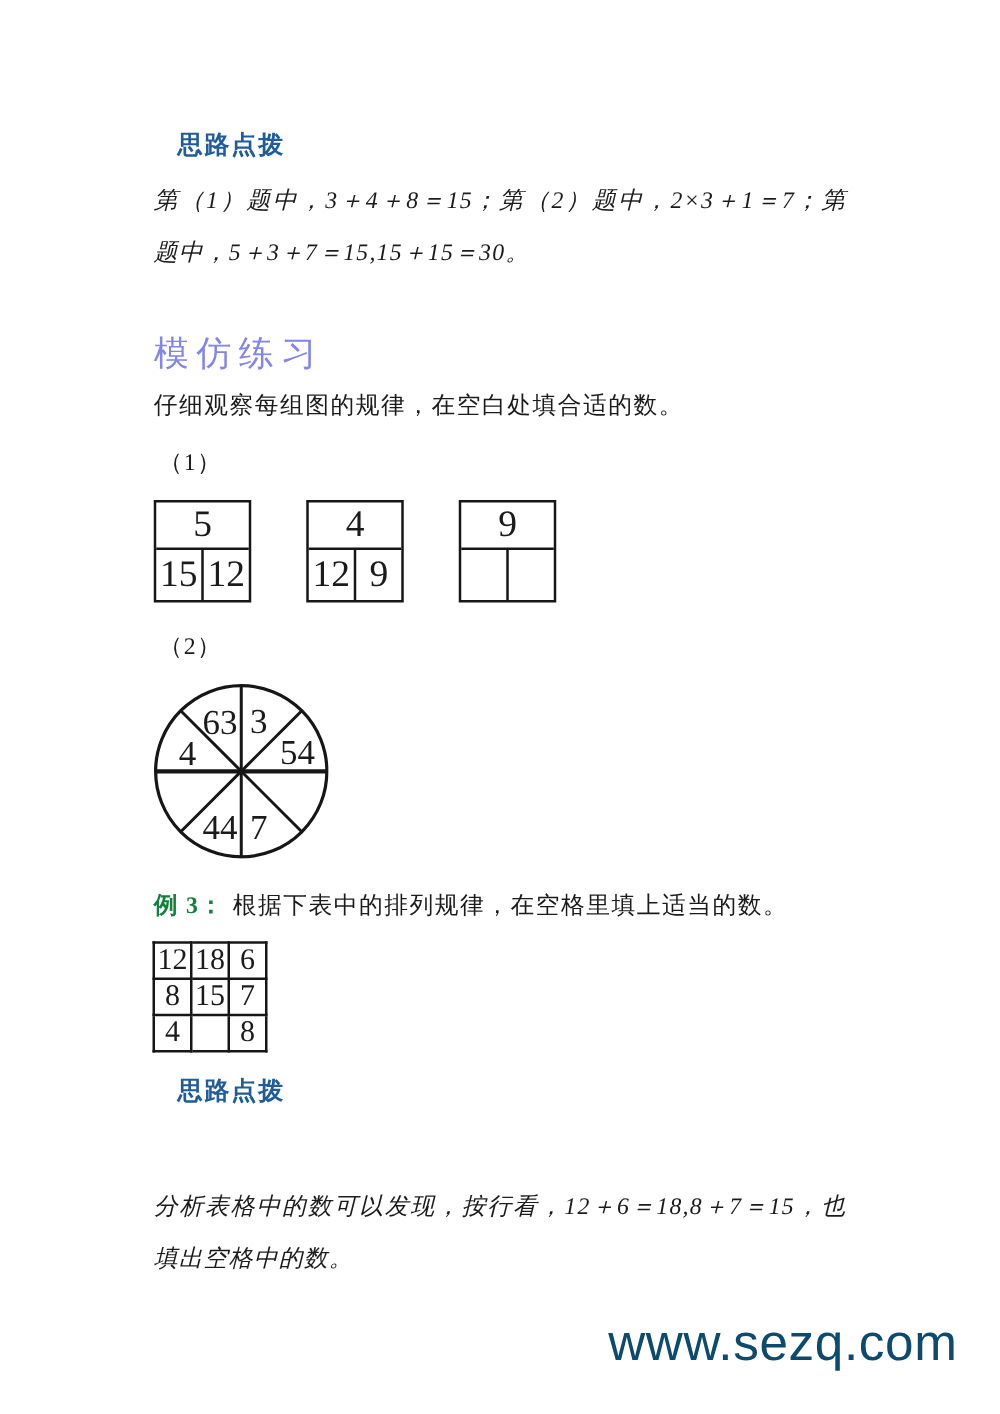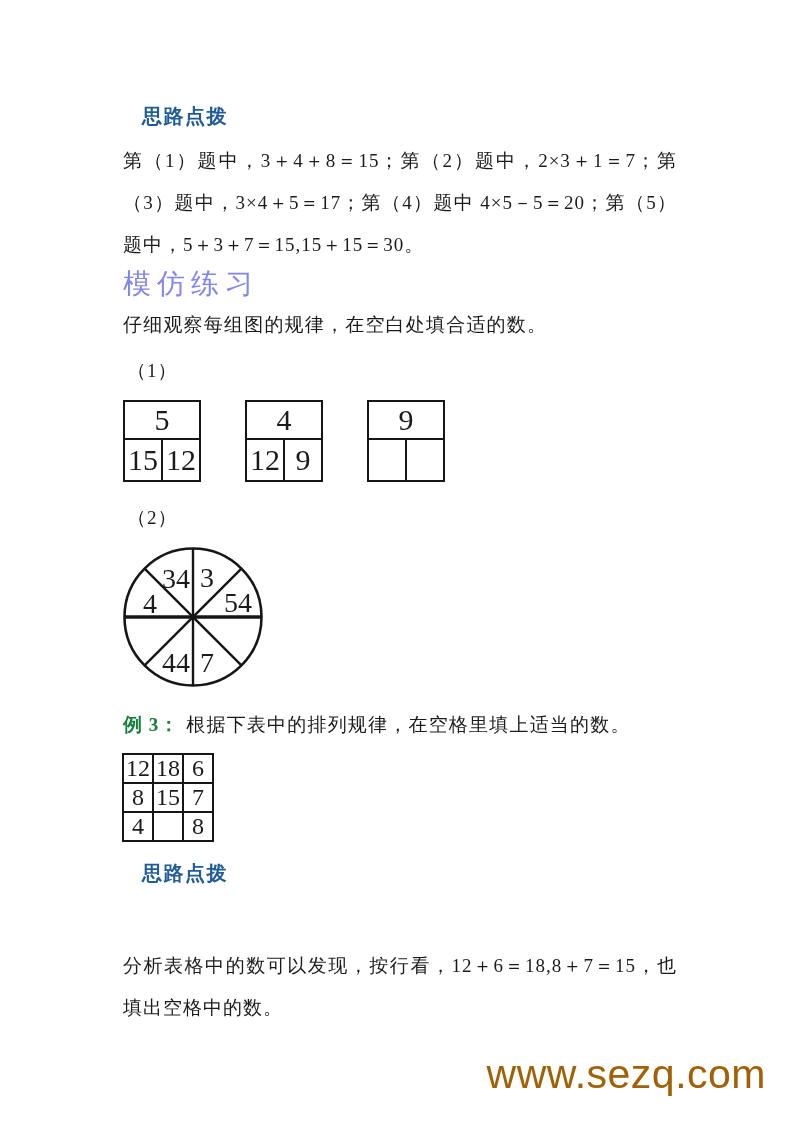--- a/index.html
+++ b/index.html
@@ -16,21 +16,21 @@
   #hint2-heading{top:861px;}
   
   .practice-heading{
     position:absolute;left:123px;top:272px;font-size:28px;
     color:#8285EA;letter-spacing:6px;line-height:24px;
   }
   
   .para{position:absolute;left:123px;width:554px;font-size:19px;line-height:42px;}
   #para1{top:140px;}
   #para2{top:945px;}
-  .para .line{letter-spacing:1px;}
+  .para .line{letter-spacing:1px;font-style:italic;}
   .para .line.just{text-align:justify;text-align-last:justify;}
   .single-line{position:absolute;left:123px;font-size:19px;letter-spacing:1.2px;line-height:26px;}
   #instruction{top:312px;}
   .item-label{position:absolute;left:127px;font-size:19px;line-height:24px;letter-spacing:1px;}
   #item1-label{top:359px;}
   #item2-label{top:506px;}
   
   .boxes-row{position:absolute;left:123px;top:400px;display:flex;gap:44px;}
   .sbox{
     width:78px;height:82px;box-sizing:border-box;border:2.5px solid #161616;
@@ -68,33 +68,32 @@
     position:absolute;left:122px;top:753px;border-collapse:collapse;
     font-family:"Liberation Serif",serif;font-size:24px;color:#1b1b1b;
   }
   .grid-table td{
     border:2px solid #161616;width:26px;height:27px;text-align:center;
     padding:0 1px;
   }
   
   .watermark{
     position:absolute;right:34px;top:1052px;font-family:"Liberation Sans",sans-serif;
-    font-size:41px;color:#a16207;letter-spacing:0.5px;line-height:1.1;
+    font-size:41px;color:#0c4a6e;letter-spacing:0.5px;line-height:1.1;
   }
 </style>
 </head>
 <body>
 
 <div class="page">
 
   <div class="hint-heading" id="hint1-heading">思路点拨</div>
 
   <div class="para" id="para1">
     <div class="line just">第（1）题中，3＋4＋8＝15；第（2）题中，2×3＋1＝7；第</div>
-    <div class="line just">（3）题中，3×4＋5＝17；第（4）题中 4×5－5＝20；第（5）</div>
     <div class="line">题中，5＋3＋7＝15,15＋15＝30。</div>
   </div>
 
   <div class="practice-heading">模仿练习</div>
 
   <div class="single-line" id="instruction">仔细观察每组图的规律，在空白处填合适的数。</div>
 
   <div class="item-label" id="item1-label">（1）</div>
 
   <div class="boxes-row">
@@ -124,21 +123,21 @@
   <div class="item-label" id="item2-label">（2）</div>
 
   <div class="circle-fig">
     <svg width="140" height="140" viewBox="0 0 140 140">
       <circle cx="70" cy="70" r="68.5" fill="none" stroke="#161616" stroke-width="2.6"></circle>
       <line x1="70" y1="1.5" x2="70" y2="138.5" stroke="#161616" stroke-width="2.4"></line>
       <line x1="1.5" y1="70" x2="138.5" y2="70" stroke="#161616" stroke-width="3.4"></line>
       <line x1="21.6" y1="21.6" x2="118.4" y2="118.4" stroke="#161616" stroke-width="2.4"></line>
       <line x1="118.4" y1="21.6" x2="21.6" y2="118.4" stroke="#161616" stroke-width="2.4"></line>
     </svg>
-    <span class="cnum s-tl">34</span>
+    <span class="cnum s-tl">63</span>
     <span class="cnum s-tr">3</span>
     <span class="cnum s-ul">4</span>
     <span class="cnum s-ur">54</span>
     <span class="cnum s-ll"></span>
     <span class="cnum s-lr"></span>
     <span class="cnum s-bl">44</span>
     <span class="cnum s-br">7</span>
   </div>
 
   <div id="example3-line">

